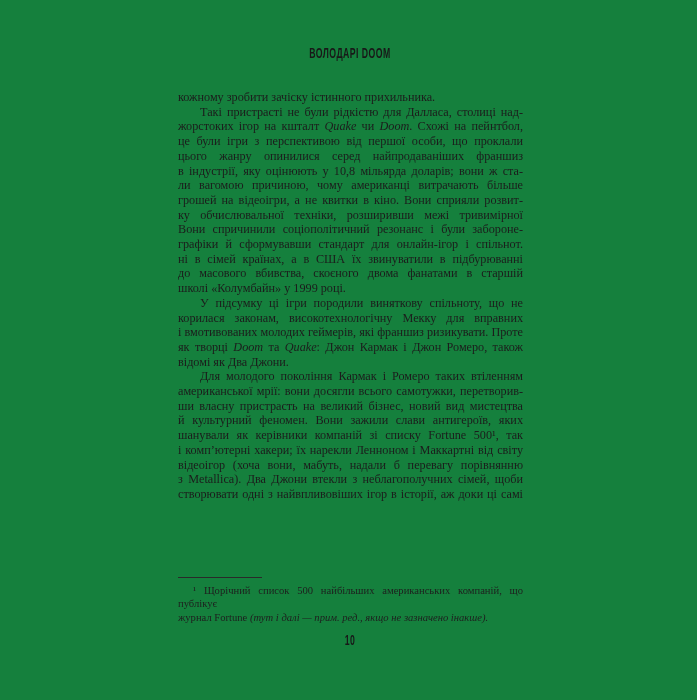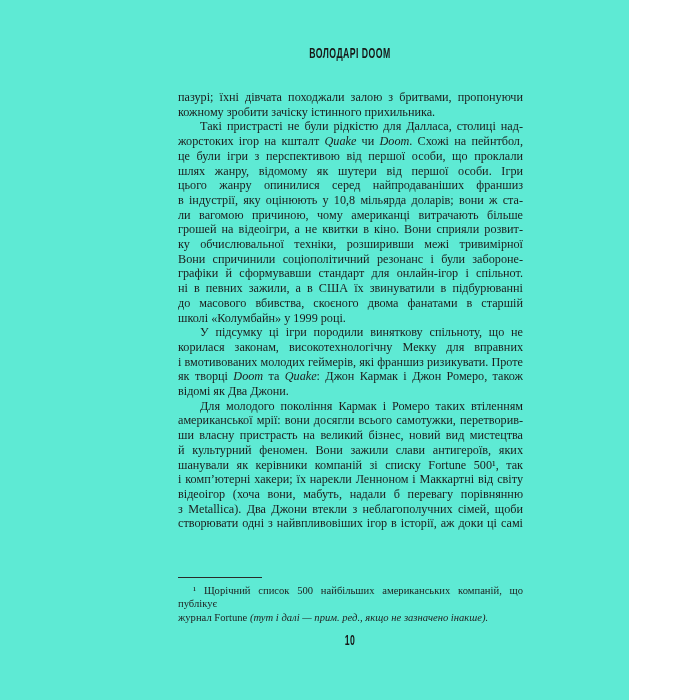--- a/index.html
+++ b/index.html
@@ -2,22 +2,22 @@
 <html><head>
 <meta charset="utf-8">
 <style>
   html, body {
     margin: 0; padding: 0;
     width: 700px; height: 700px;
     background: #ffffff;
   }
   .page {
     position: absolute; left: 0; top: 0;
-    width: 629px; height: 700px;
-    background: #5eead4;
+    width: 697px; height: 700px;
+    background: #15803d;
     color: #1c1c1c;
     overflow: hidden;
   }
   .running-head {
     position: absolute; top: 46px; left: 0; width: 700px;
     text-align: center;
     font-family: "Liberation Sans", sans-serif;
     font-weight: 700;
     font-size: 15px; line-height: 14px;
     letter-spacing: 0.8px;
@@ -57,34 +57,32 @@
     transform: scaleX(0.6);
   }
 </style>
 </head>
 <body>
 
 <div class="page">
   <div class="running-head">ВОЛОДАРІ DOOM</div>
 
   <div class="body-text" id="body-text">
-      <div class="line">пазурі; їхні дівчата походжали залою з бритвами, пропонуючи</div>
       <div class="line last">кожному зробити зачіску істинного прихильника.</div>
       <div class="line indent">Такі пристрасті не були рідкістю для Далласа, столиці над-</div>
       <div class="line">жорстоких ігор на кшталт <span class="it">Quake</span> чи <span class="it">Doom</span>. Схожі на пейнтбол,</div>
       <div class="line">це були ігри з перспективою від першої особи, що проклали</div>
-      <div class="line">шлях жанру, відомому як шутери від першої особи. Ігри</div>
       <div class="line">цього жанру опинилися серед найпродаваніших франшиз</div>
       <div class="line">в індустрії, яку оцінюють у 10,8 мільярда доларів; вони ж ста-</div>
       <div class="line">ли вагомою причиною, чому американці витрачають більше</div>
       <div class="line">грошей на відеоігри, а не квитки в кіно. Вони сприяли розвит-</div>
       <div class="line">ку обчислювальної техніки, розширивши межі тривимірної</div>
       <div class="line">Вони спричинили соціополітичний резонанс і були забороне-</div>
       <div class="line">графіки й сформувавши стандарт для онлайн-ігор і спільнот.</div>
-      <div class="line">ні в певних зажили, а в США їх звинуватили в підбурюванні</div>
+      <div class="line">ні в сімей країнах, а в США їх звинуватили в підбурюванні</div>
       <div class="line">до масового вбивства, скоєного двома фанатами в старшій</div>
       <div class="line last">школі «Колумбайн» у 1999 році.</div>
       <div class="line indent">У підсумку ці ігри породили виняткову спільноту, що не</div>
       <div class="line">корилася законам, високотехнологічну Мекку для вправних</div>
       <div class="line">і вмотивованих молодих геймерів, які франшиз ризикувати. Проте</div>
       <div class="line">як творці <span class="it">Doom</span> та <span class="it">Quake</span>: Джон Кармак і Джон Ромеро, також</div>
       <div class="line last">відомі як Два Джони.</div>
       <div class="line indent">Для молодого покоління Кармак і Ромеро таких втіленням</div>
       <div class="line">американської мрії: вони досягли всього самотужки, перетворив-</div>
       <div class="line">ши власну пристрасть на великий бізнес, новий вид мистецтва</div>

